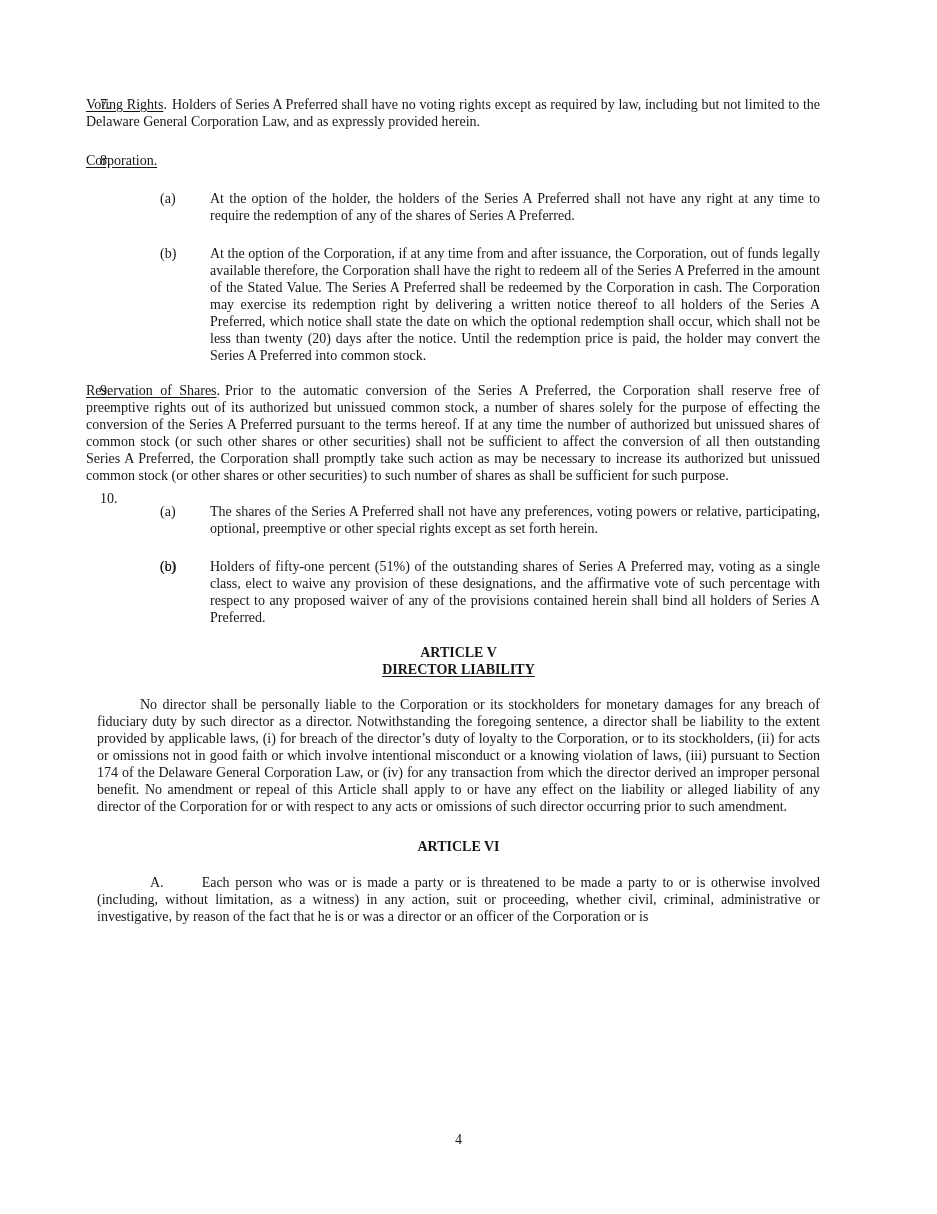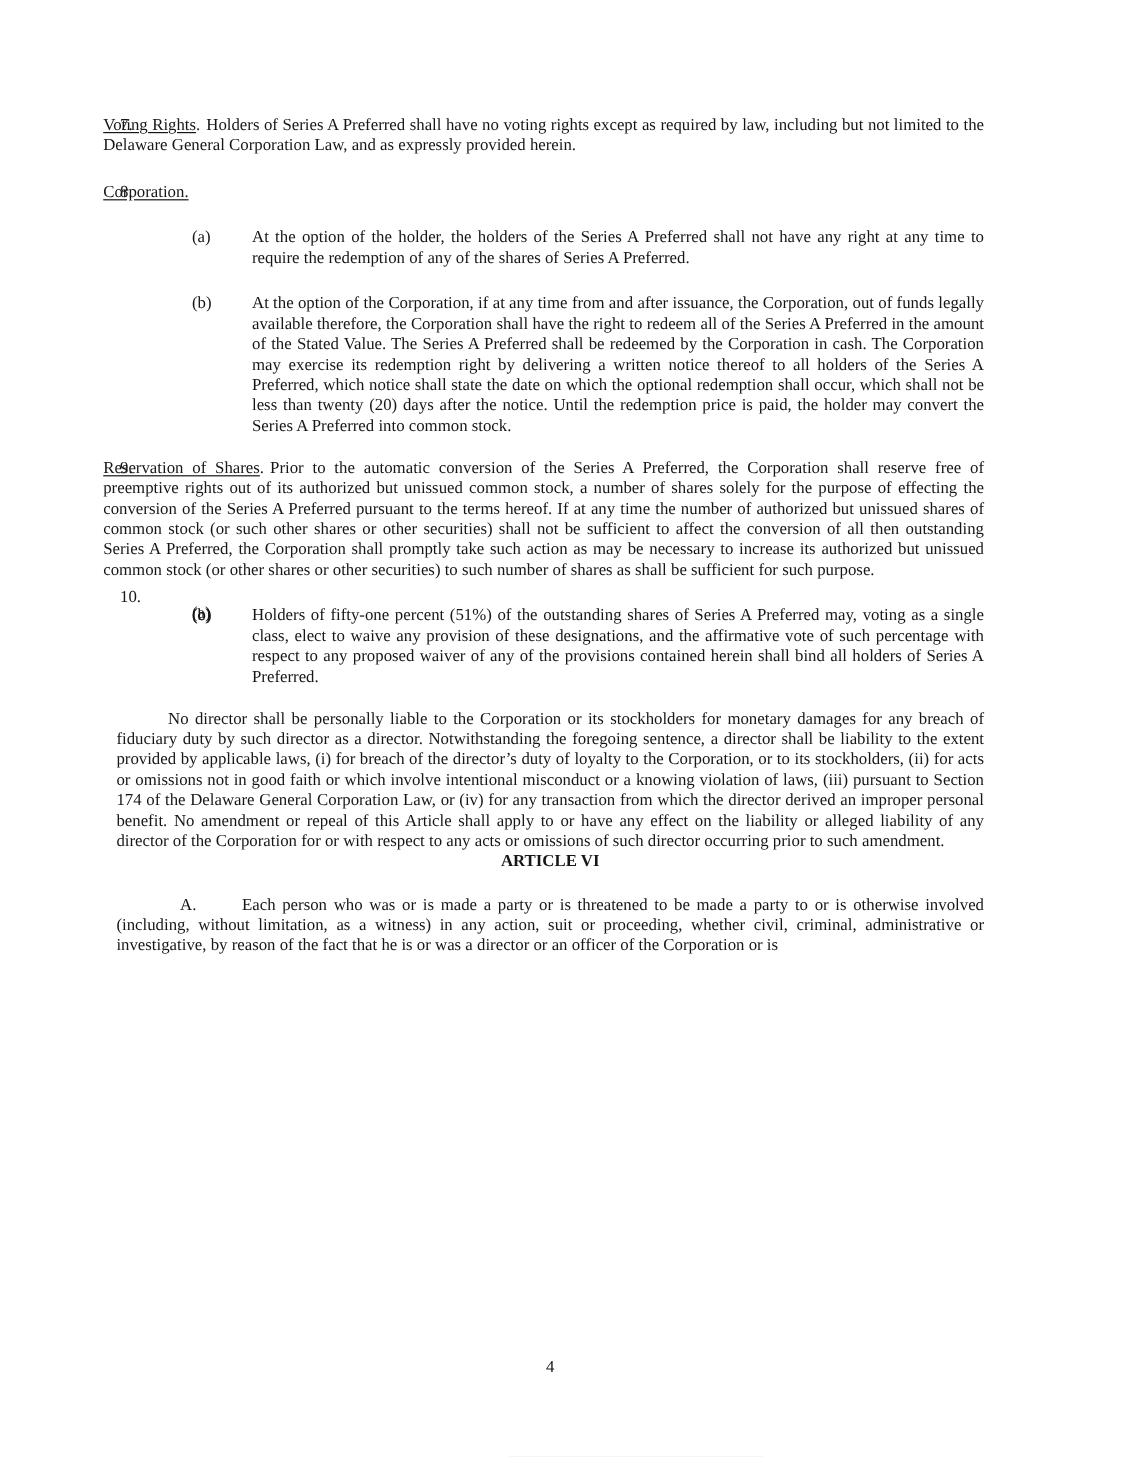--- a/index.html
+++ b/index.html
@@ -48,21 +48,21 @@
     width: 723px;
     text-align: center;
   }
 
   .mb6  { margin-bottom: 6px; }
   .mb17 { margin-bottom: 17px; }
   .mb18 { margin-bottom: 18px; }
   .mb19 { margin-bottom: 19px; }
   .mb21 { margin-bottom: 21px; }
   .mb22 { margin-bottom: 22px; }
-  .mb23 { }
+  .mb23 { margin-bottom: 23px; }
 </style>
 </head>
 <body>
 
 <div class="page">
   <div class="content">
 
     <div class="item mb22">
       <span class="num">7.</span>
       <div class="itext"><span class="u">Voting Rights</span><span class="sep">.</span><span>Holders of Series A Preferred shall have no voting rights except as required by law, including but not limited to the Delaware General Corporation Law, and as expressly provided herein.</span></div>
@@ -87,31 +87,36 @@
       <span class="num">9.</span>
       <div class="itext"><span class="u">Reservation of Shares</span><span class="sep">.</span><span>Prior to the automatic conversion of the Series A Preferred, the Corporation shall reserve free of preemptive rights out of its authorized but unissued common stock, a number of shares solely for the purpose of effecting the conversion of the Series A Preferred pursuant to the terms hereof.  If at any time the number of authorized but unissued shares of common stock (or such other shares or other securities) shall not be sufficient to affect the conversion of all then outstanding Series A Preferred, the Corporation shall promptly take such action as may be necessary to increase its authorized but unissued common stock (or other shares or other securities) to such number of shares as shall be sufficient for such purpose.</span></div>
     </div>
 
     <div class="item mb19">
       <span class="num">10.</span>
     </div>
 
     <div class="subitem mb21">
       <span class="letter">(a)</span>
+      <div class="stext">The shares of the Series A Preferred shall not have any preferences, voting powers or relative, participating, optional, preemptive or other special rights except as set forth herein.</div>
     </div>
 
     <div class="subitem mb17">
       <span class="letter">(b)</span>
     </div>
 
     <div class="subitem mb18">
       <span class="letter">(c)</span>
       <div class="stext">Holders of fifty-one percent (51%) of the outstanding shares of Series A Preferred may, voting as a single class, elect to waive any provision of these designations, and the affirmative vote of such percentage with respect to any proposed waiver of any of the provisions contained herein shall bind all holders of Series A Preferred.</div>
     </div>
 
+    <div class="ahead mb18">
+      <div class="atitle">ARTICLE V</div>
+      <div class="asub">DIRECTOR LIABILITY</div>
+    </div>
 
     <div class="para ind43 mb23"><span>No director shall be personally liable to the Corporation or its stockholders for monetary damages for any breach of fiduciary duty by such director as a director.  Notwithstanding the foregoing sentence, a director shall be liability to the extent provided by applicable laws, (i) for breach of the director’s duty of loyalty to the Corporation, or to its stockholders, (ii) for acts or omissions not in good faith or which involve intentional misconduct or a knowing violation of laws, (iii) pursuant to Section 174 of the Delaware General Corporation Law, or (iv) for any transaction from which the director derived an improper personal benefit.  No amendment or repeal of this Article shall apply to or have any effect on the liability or alleged liability of any director of the Corporation for or with respect to any acts or omissions of such director occurring prior to such amendment.</span></div>
 
     <div class="ahead mb19">
       <div class="atitle">ARTICLE VI</div>
     </div>
 
     <div class="para ind53"><span class="lead">A.</span><span>Each person who was or is made a party or is threatened to be made a party to or is otherwise involved (including, without limitation, as a witness) in any action, suit or proceeding, whether civil, criminal, administrative or investigative, by reason of the fact that he is or was a director or an officer of the Corporation or is</span></div>
 
   </div>

